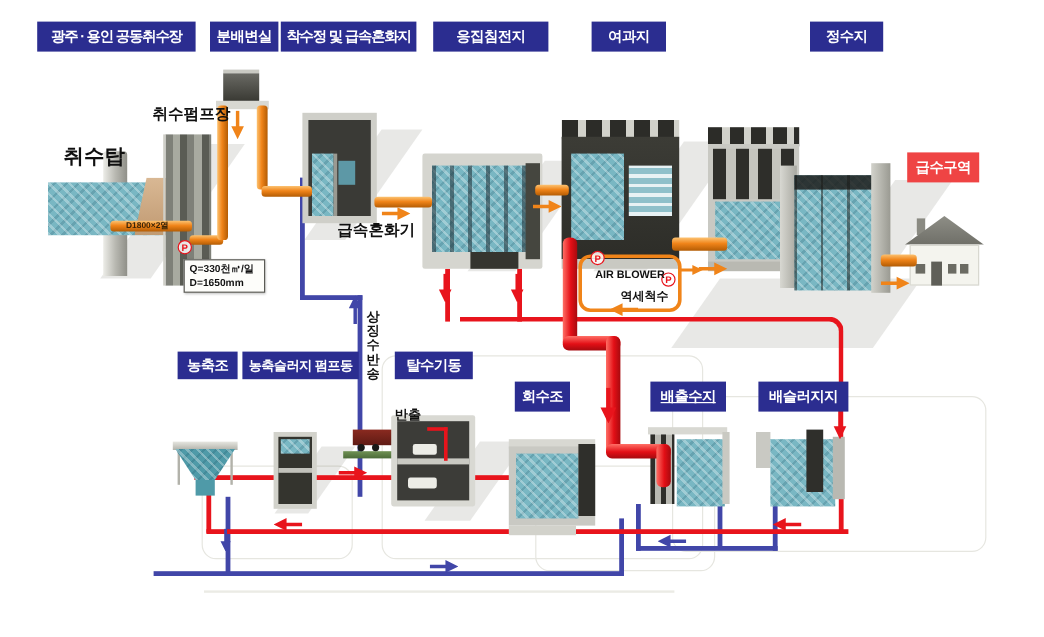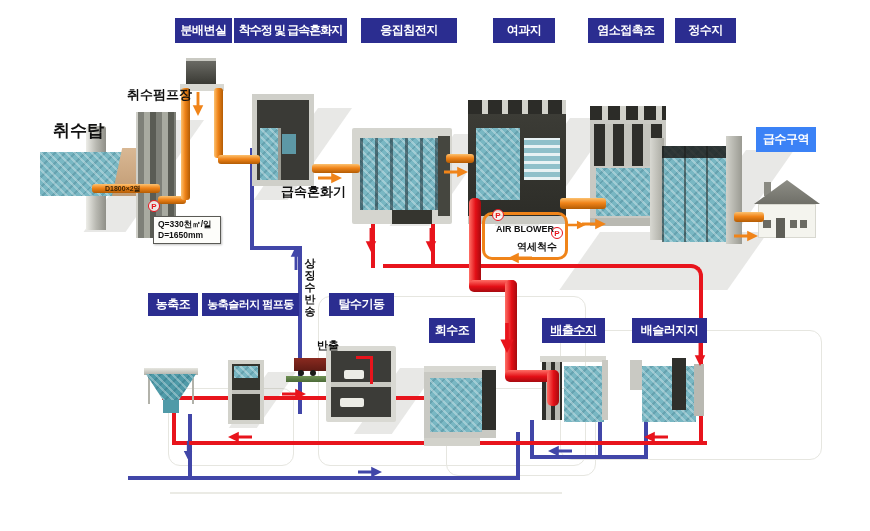--- a/index.html
+++ b/index.html
@@ -46,42 +46,42 @@
   <div class="shd" style="left:600px;top:232px;width:168px;height:58px;"></div>
   <div class="shd" style="left:400px;top:368px;width:38px;height:66px;"></div>
   <div class="shd" style="left:268px;top:372px;width:28px;height:56px;"></div>
 
   <div class="panel" style="left:318px;top:296px;width:268px;height:170px;"></div>
   <div class="panel" style="left:446px;top:388px;width:150px;height:88px;"></div>
   <div class="panel" style="left:560px;top:330px;width:262px;height:130px;"></div>
   <div class="panel" style="left:168px;top:388px;width:126px;height:78px;"></div>
   <div style="left:170px;top:492px;width:392px;height:2px;background:#ebebe5;"></div>
 
+  <div class="lbl" style="left:31px;top:18px;width:132px;height:25px;letter-spacing:-1px;">광주 · 용인 공동취수장</div>
   <div class="lbl" style="left:175px;top:18px;width:57px;height:25px;">분배변실</div>
   <div class="lbl" style="left:234px;top:18px;width:113px;height:25px;letter-spacing:-1px;">착수정 및 급속혼화지</div>
   <div class="lbl" style="left:361px;top:18px;width:96px;height:25px;">응집침전지</div>
   <div class="lbl" style="left:493px;top:18px;width:62px;height:25px;">여과지</div>
-  <div class="lbl" style="left:588px;top:18px;width:76px;height:25px;">염소접촉조</div>
   <div class="lbl" style="left:675px;top:18px;width:61px;height:25px;">정수지</div>
-  <div class="lbl" style="left:756px;top:127px;width:60px;height:25px;background:#3b82f6;">급수구역</div>
+  <div class="lbl" style="left:756px;top:127px;width:60px;height:25px;background:#ef4444;">급수구역</div>
 
   <div class="lbl" style="left:148px;top:293px;width:50px;height:23px;">농축조</div>
   <div class="lbl" style="left:202px;top:293px;width:97px;height:23px;font-size:11px;">농축슬러지 펌프동</div>
   <div class="lbl" style="left:329px;top:293px;width:65px;height:23px;">탈수기동</div>
   <div class="lbl" style="left:429px;top:318px;width:46px;height:25px;">회수조</div>
   <div class="lbl" style="left:542px;top:318px;width:63px;height:25px;text-decoration:underline;">배출수지</div>
   <div class="lbl" style="left:632px;top:318px;width:75px;height:25px;">배슬러지지</div>
 
   <div class="ann" style="left:53px;top:119px;font-size:17px;">취수탑</div>
   <div class="ann" style="left:127px;top:86px;font-size:13px;">취수펌프장</div>
   <div class="ann" style="left:281px;top:183px;font-size:13px;">급속혼화기</div>
   <div class="ann" style="left:496px;top:224px;font-size:9px;">AIR BLOWER</div>
   <div class="ann" style="left:517px;top:240px;font-size:10px;">역세척수</div>
   <div class="ann vtext" style="left:302px;top:250px;font-size:11px;">상징수반송</div>
-  <div class="ann" style="left:317px;top:338px;font-size:11px;">반출</div>
+  <div class="ann" style="left:329px;top:338px;font-size:11px;">반출</div>
 
   <div class="wbox" style="left:153px;top:216px;width:68px;">
     <span style="position:static;display:block;">Q=330천㎥/일</span>
     <span style="position:static;display:block;">D=1650mm</span>
   </div>
 
   <div class="pb" style="left:250px;top:148px;width:4px;height:100px;"></div>
   <div class="pb" style="left:250px;top:246px;width:52px;height:4px;"></div>
   <div class="pb" style="left:298px;top:246px;width:4px;height:168px;"></div>
   <div class="pb" style="left:188px;top:414px;width:4px;height:66px;"></div>

